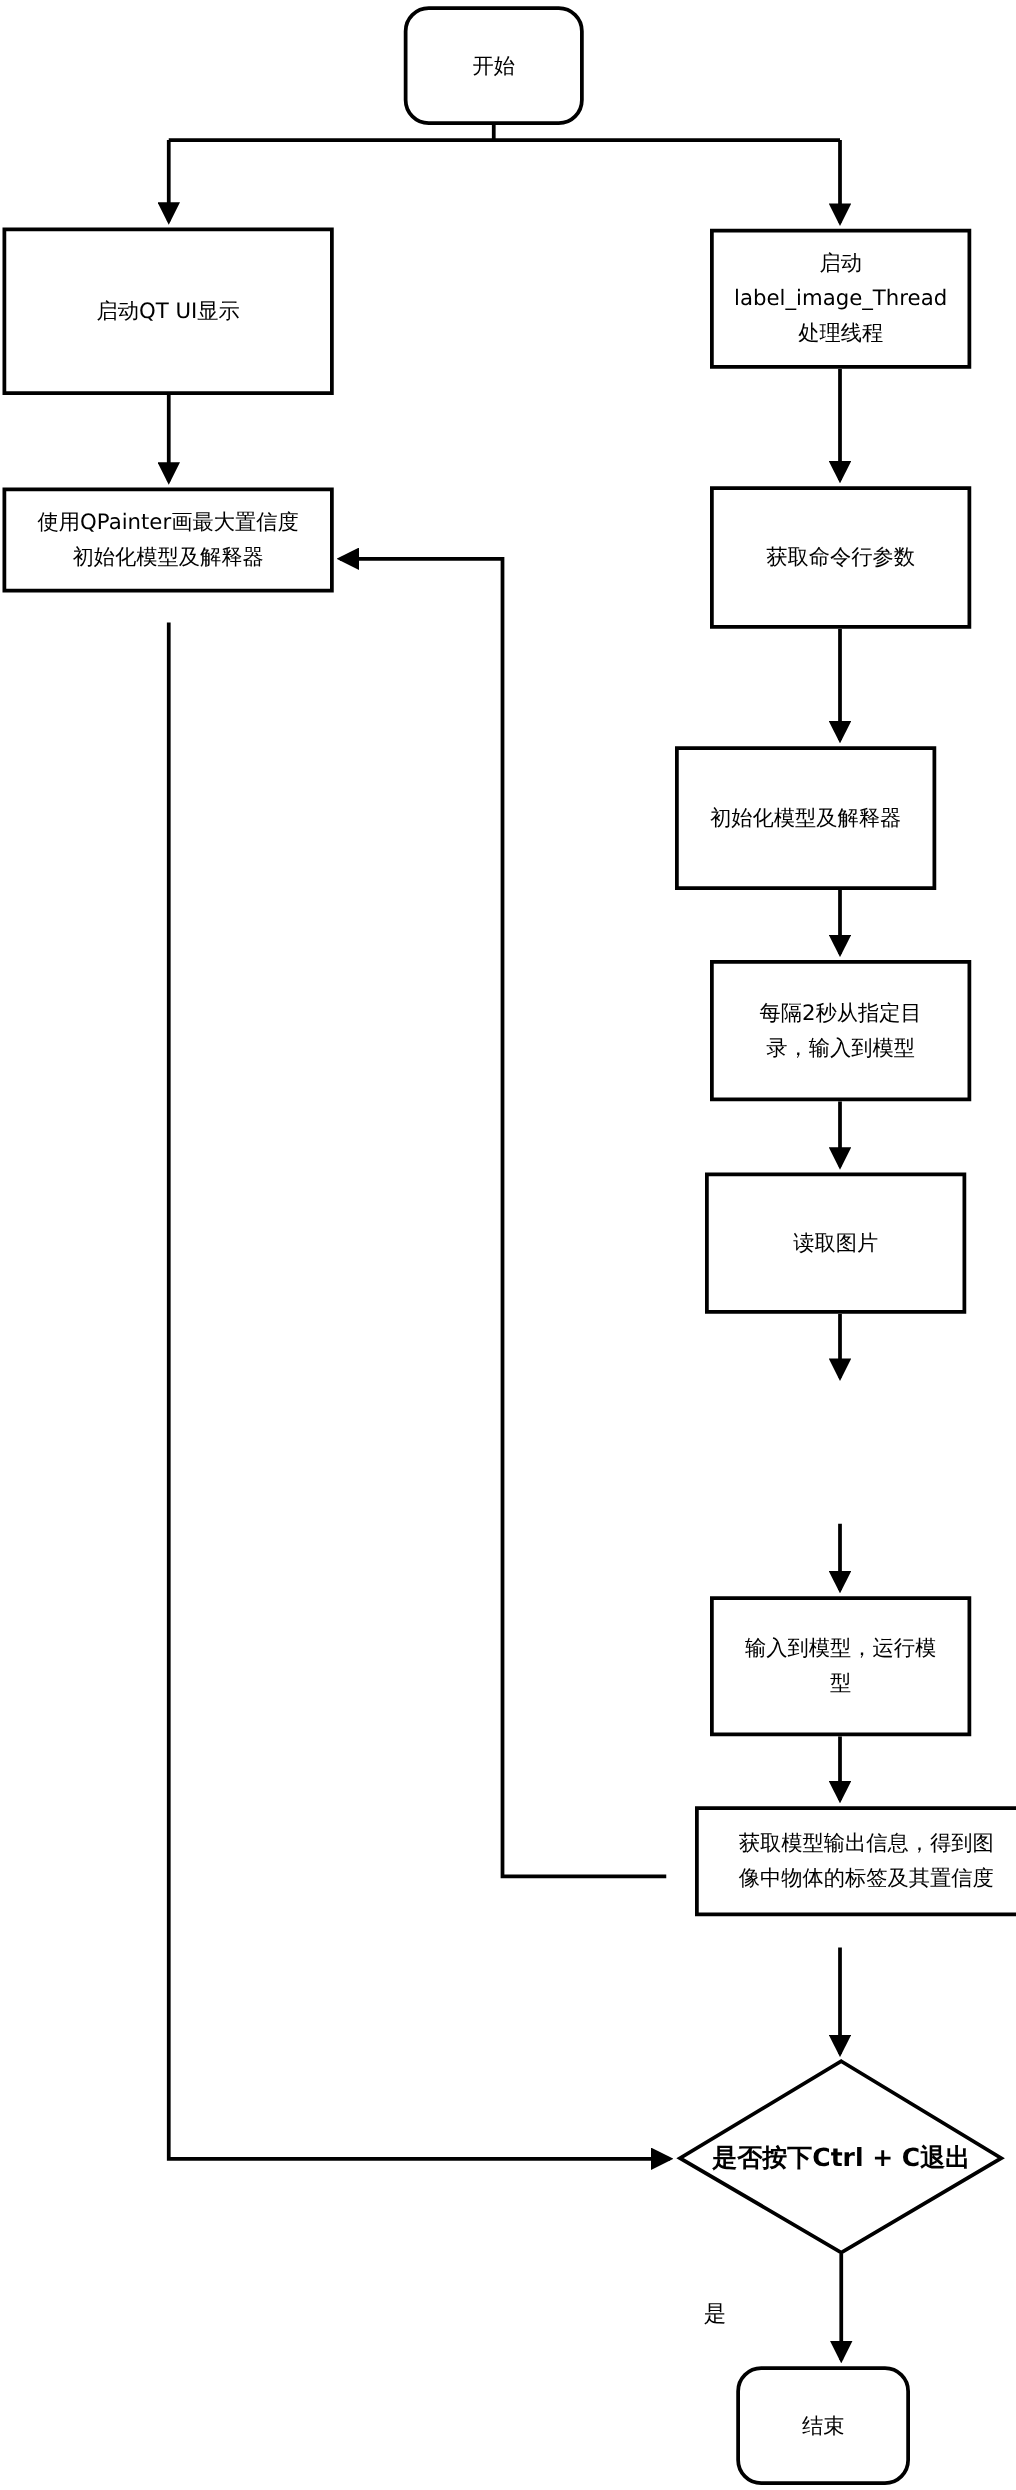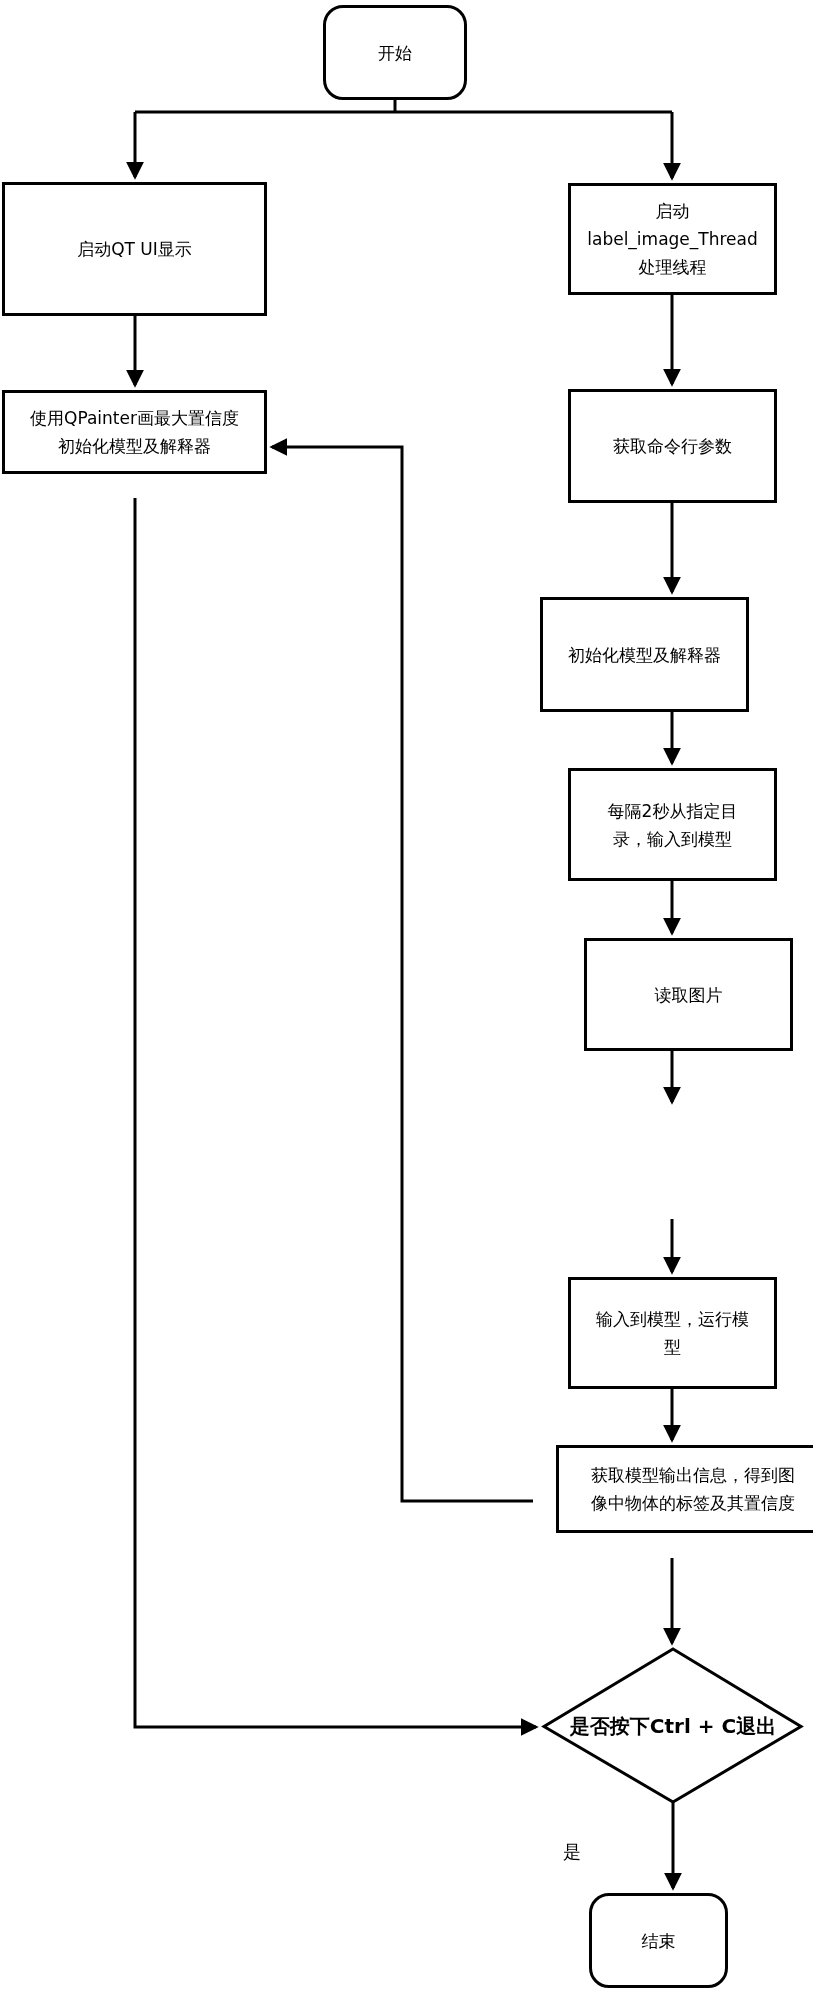--- a/index.html
+++ b/index.html
@@ -107,21 +107,21 @@
 
   <div class="node" style="left:540px; top:597px; width:209px; height:115px;">
     <span>初始化模型及解释器</span>
   </div>
 
   <div class="node" style="left:568px; top:768px; width:209px; height:113px;">
     <div>每隔2秒从指定目</div>
     <div>录，输入到模型</div>
   </div>
 
-  <div class="node" style="left:584px; top:938px; width:209px; height:113px;">
+  <div class="node" style="left:564px; top:938px; width:209px; height:113px;">
     <span>读取图片</span>
   </div>
 
 
   <div class="node" style="left:568px; top:1277px; width:209px; height:112px;">
     <div>输入到模型，运行模</div>
     <div>型</div>
   </div>
 
   <div class="node" style="left:556px; top:1445px; width:274px; height:88px;">

